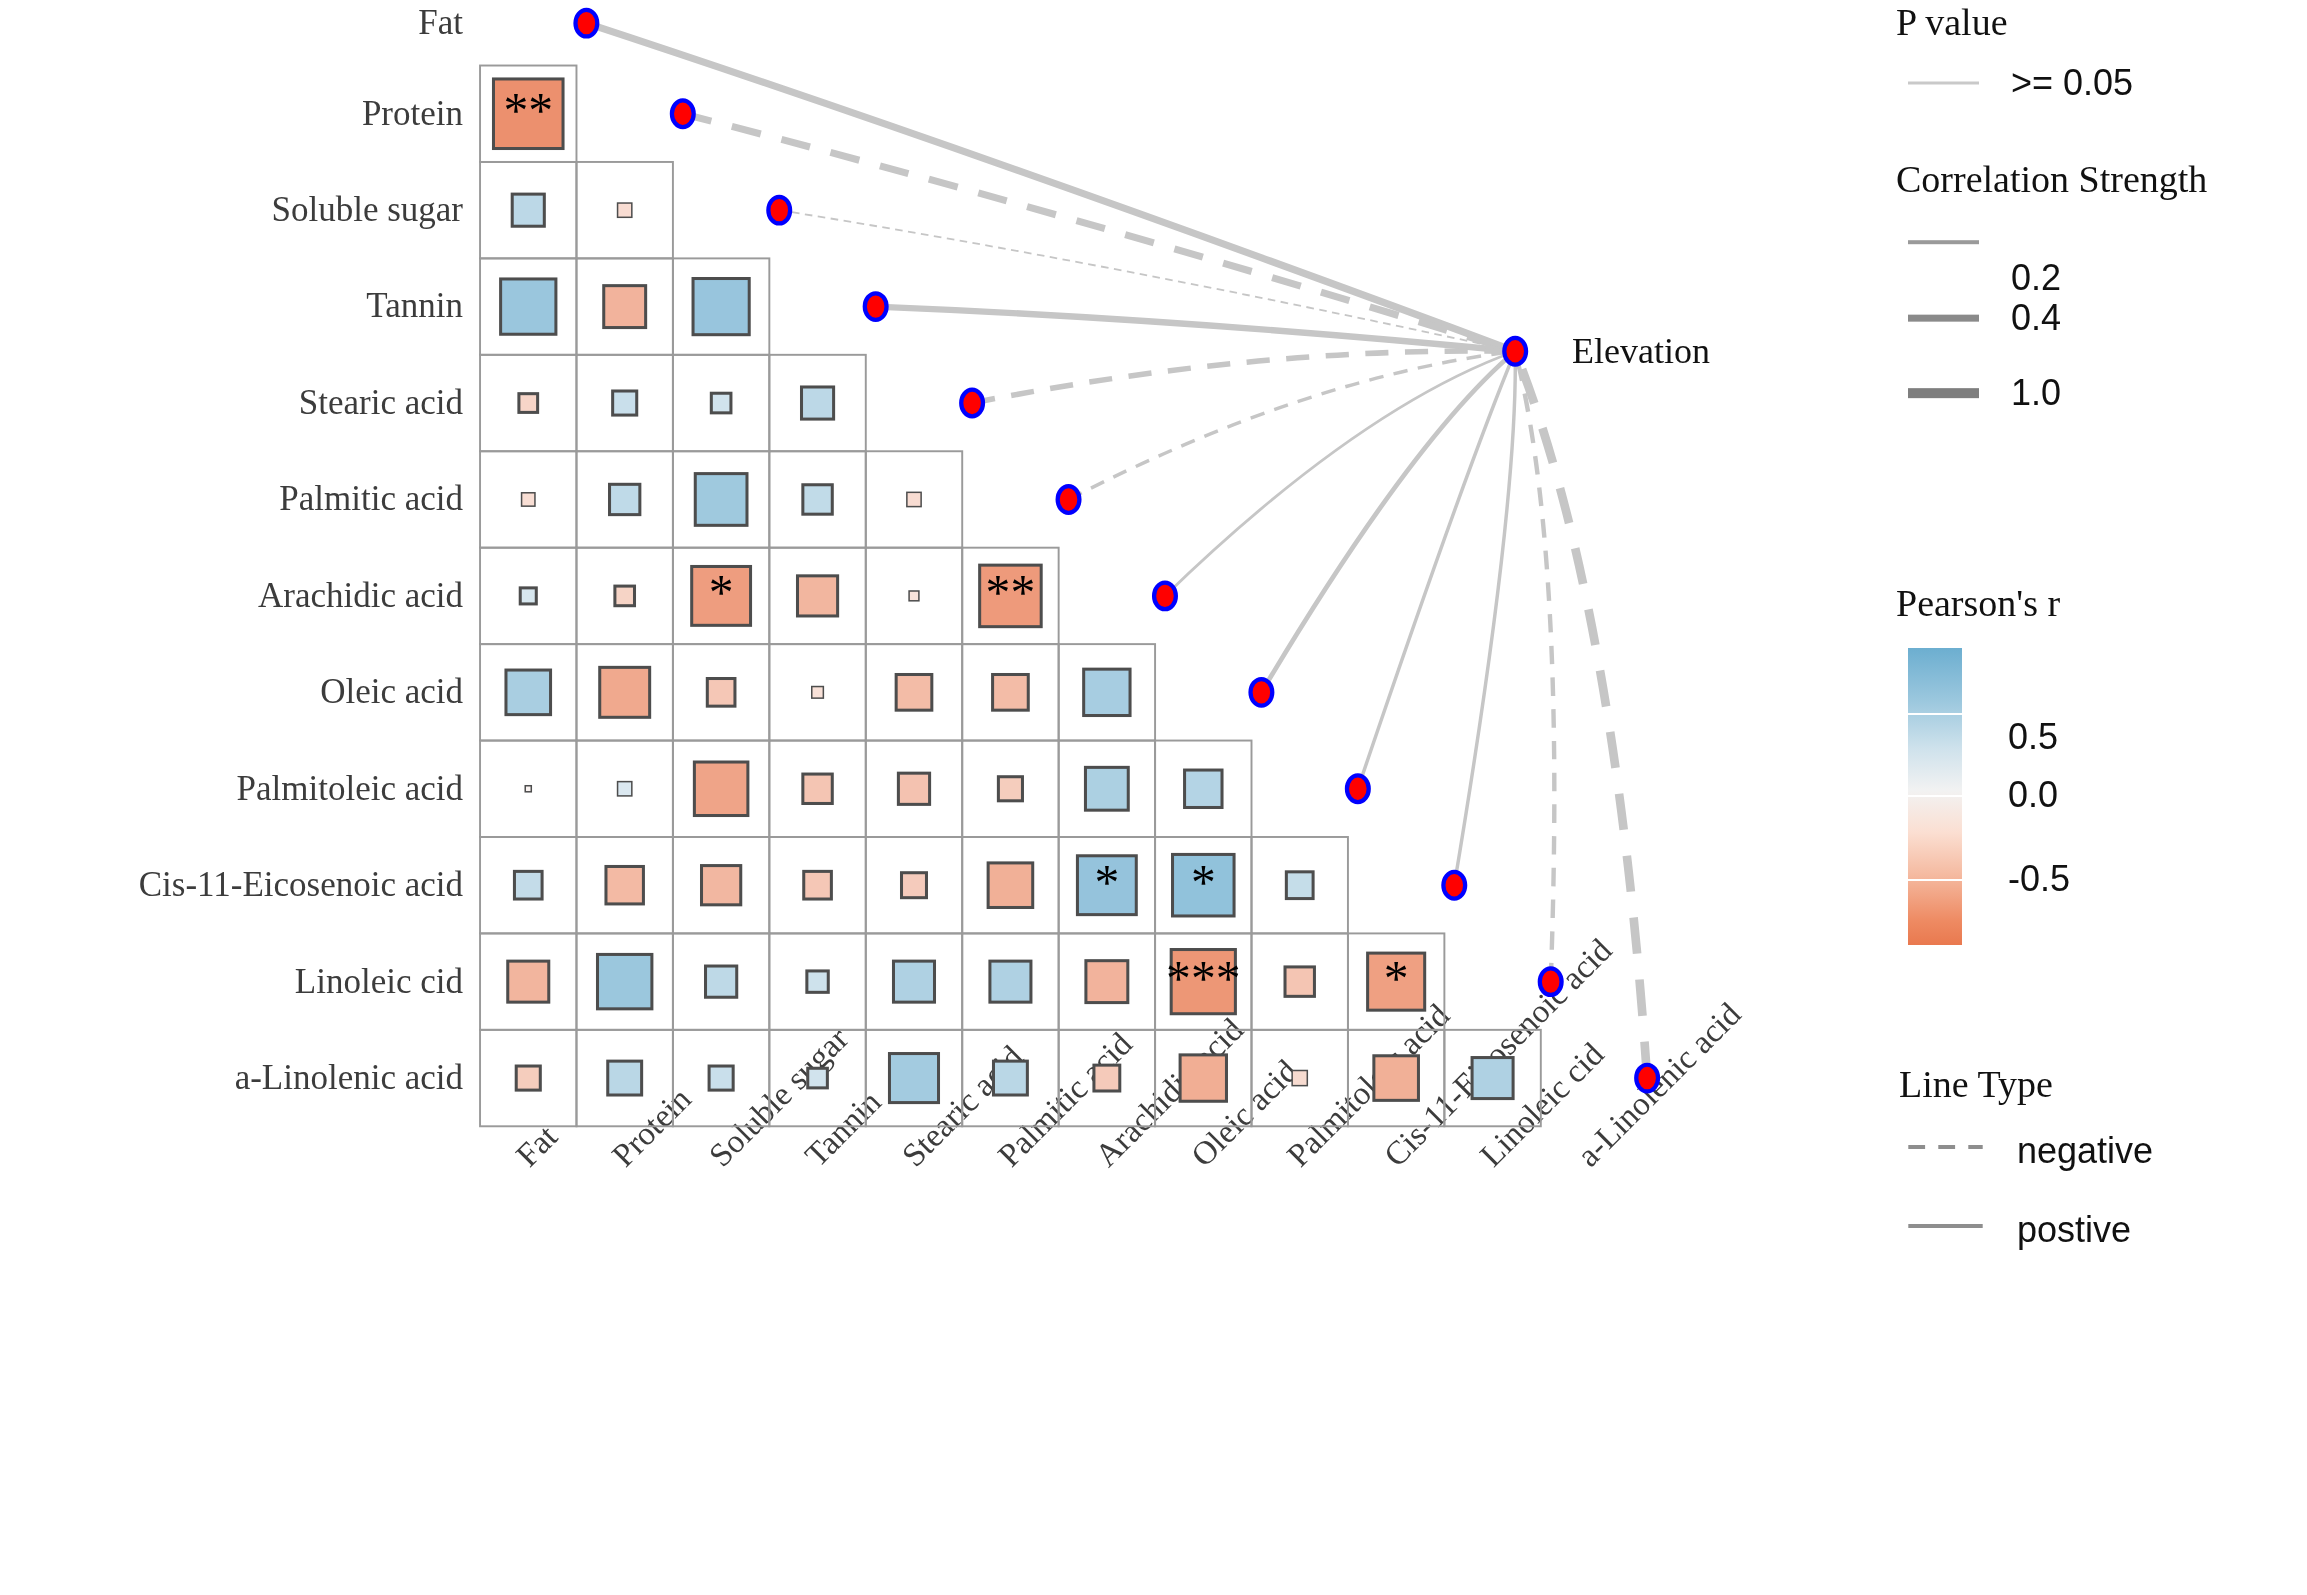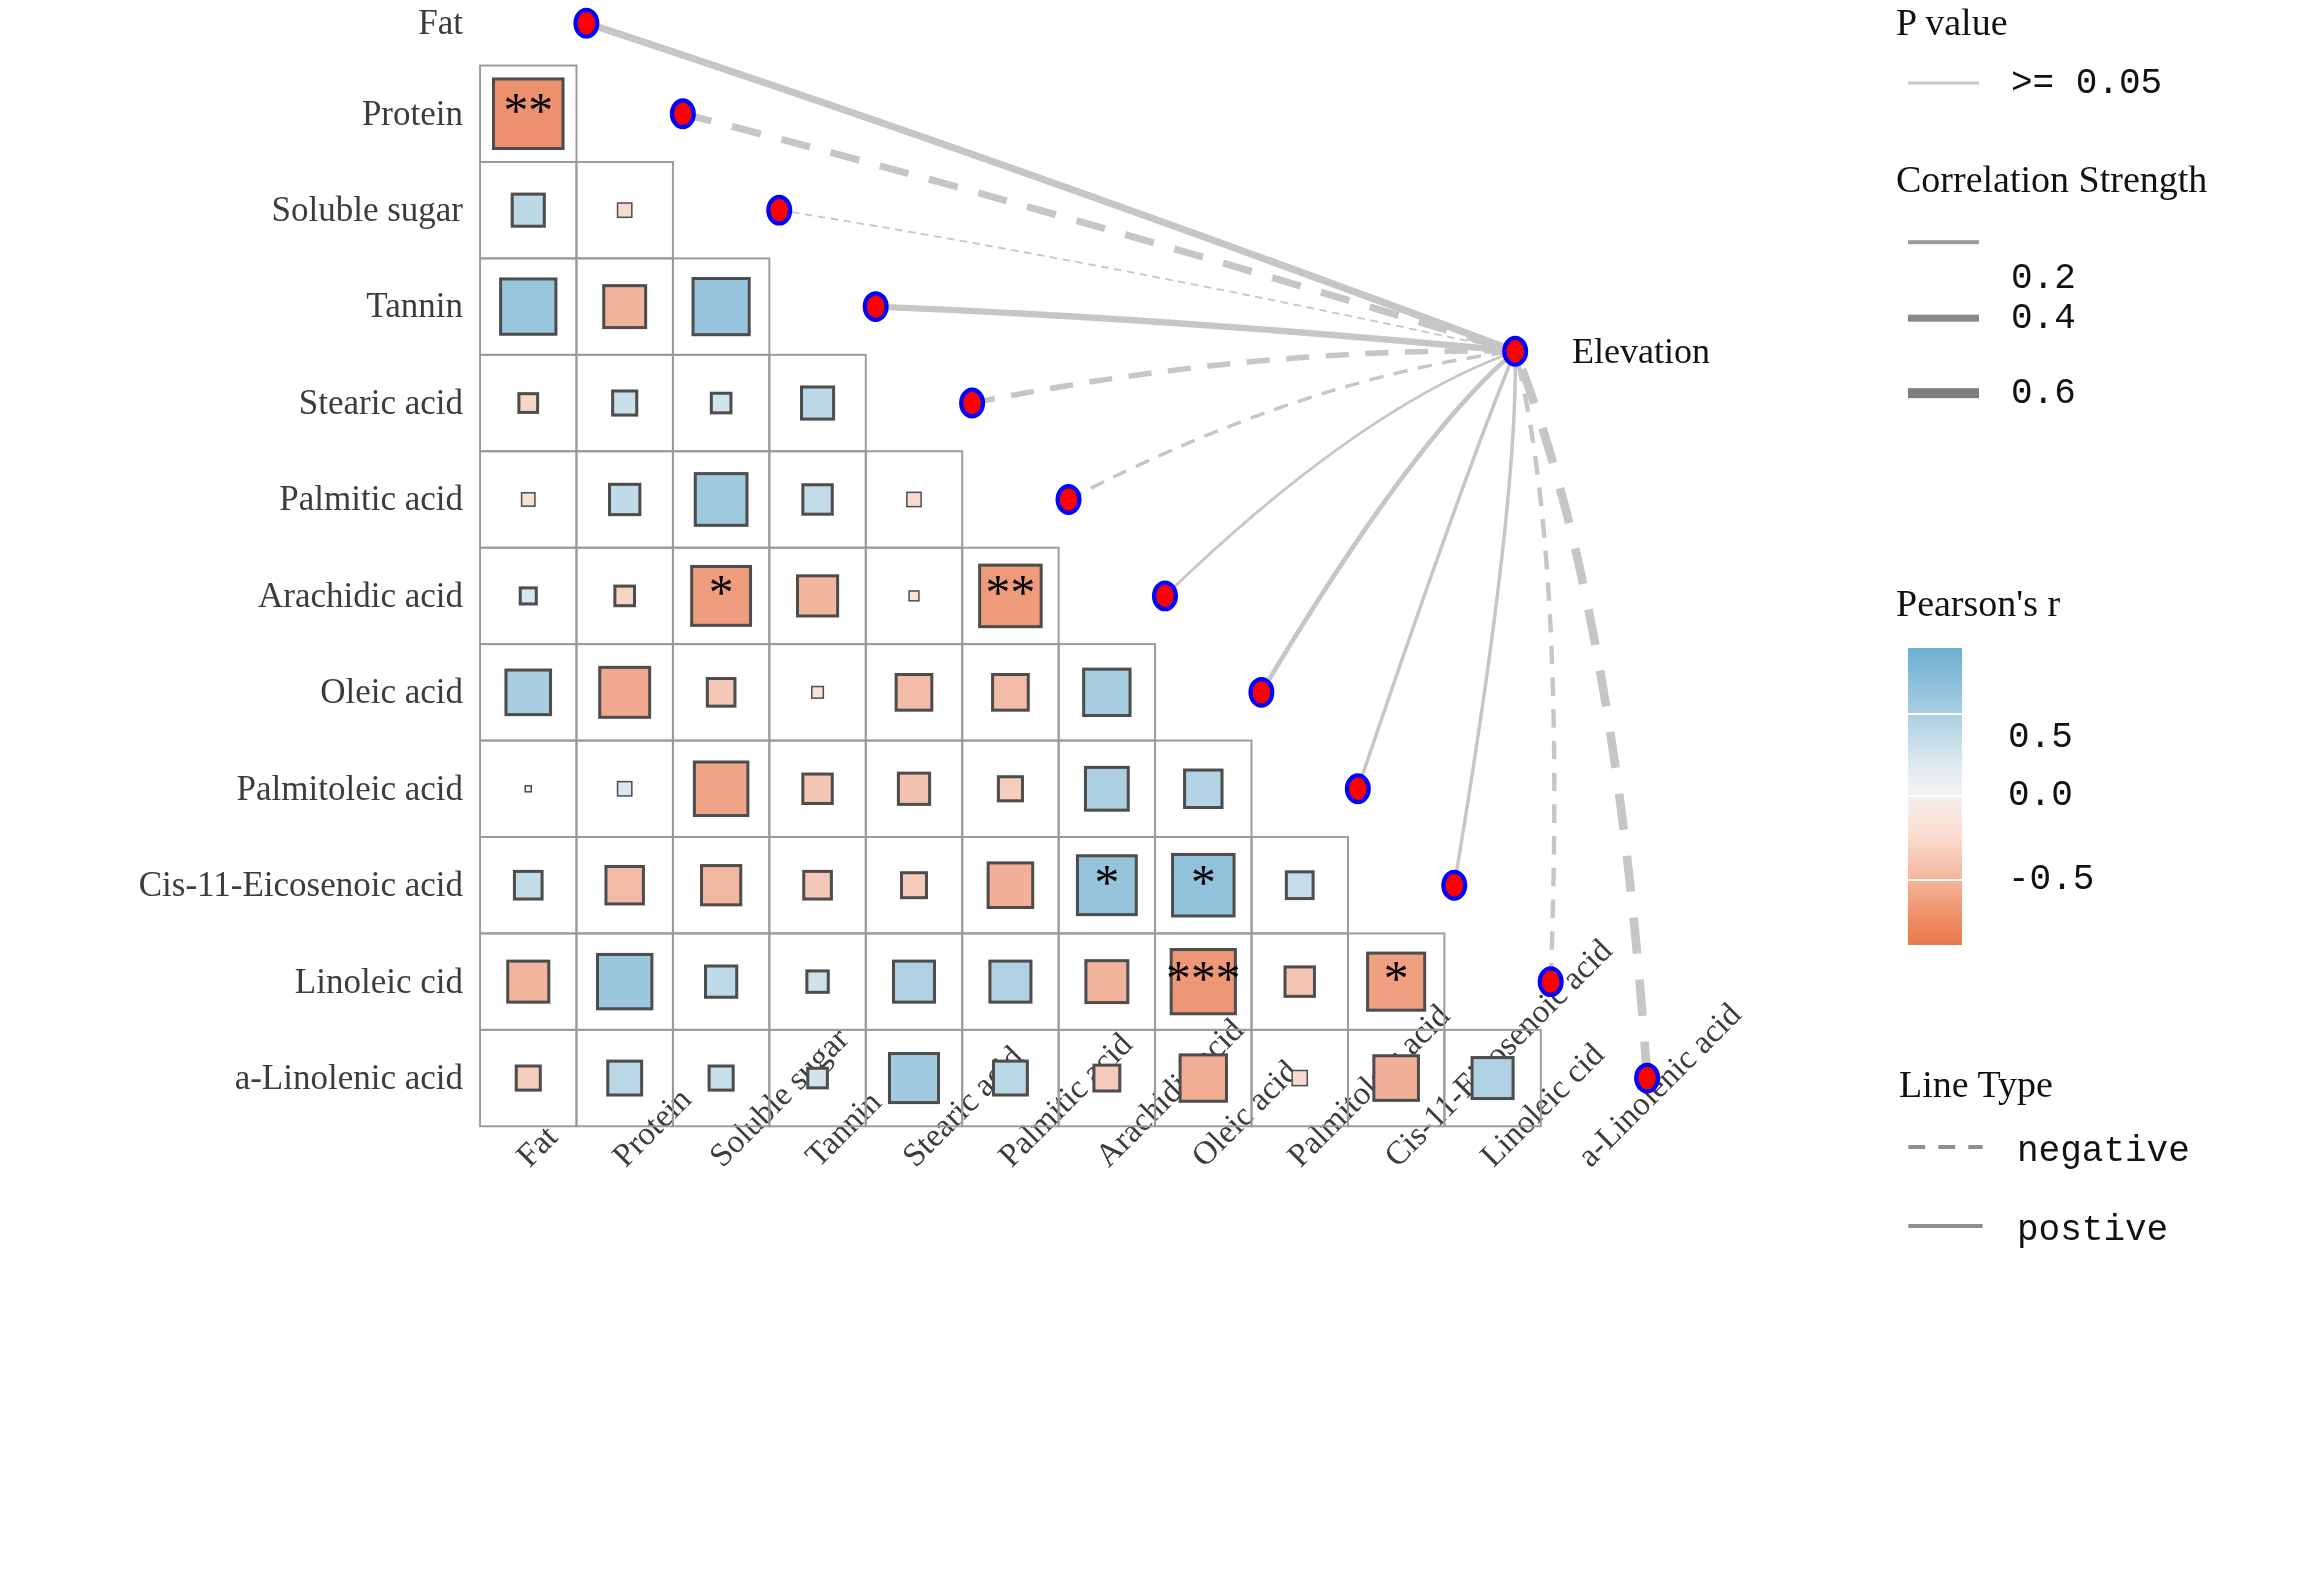--- a/index.html
+++ b/index.html
@@ -31,21 +31,21 @@
 
   
   #legend{position:absolute; left:1896px; top:0; width:412px; height:1570px; z-index:4;}
   .lg-title{
     position:absolute; font-size:38px; color:#111; white-space:nowrap;
     font-family:"Liberation Serif","DejaVu Serif",serif;
   }
   .lg-item-text{
     position:absolute; font-size:36px; color:#111; white-space:nowrap;
     transform:translateY(-50%);
-    font-family:Liberation Mono, monospace;
+    font-family:Liberation Sans, sans-serif;
   }
   .lg-line{position:absolute; transform:translateY(-50%);}
   .lg-ramp{
     position:absolute; width:54px;
     background:linear-gradient(to bottom,#6CAED0 0%,#9CC8DE 18%,#CFE2EC 34%,#F2F2F2 48%,
                #FBDFD2 62%,#F5BBA2 76%,#EE8A62 92%,#E9794F 100%);
     border:0;
   }
   .lg-tick{position:absolute;height:1.8px;background:#ffffff;width:54px;}
 </style>
@@ -397,21 +397,21 @@
 
     <div class="lg-title" style="left:0px; top:157px;">Correlation Strength</div>
 
     <div class="lg-line" style="left:12px; top:242px; width:71px; height:3.6px; background:#9a9a9a;"></div>
     <div class="lg-item-text" style="left:115px; top:242px;margin-top:36px;">0.2</div>
 
     <div class="lg-line" style="left:12px; top:318px; width:71px; height:6.7px; background:#8a8a8a;"></div>
     <div class="lg-item-text" style="left:115px; top:318px;">0.4</div>
 
     <div class="lg-line" style="left:12px; top:393px; width:71px; height:9.7px; background:#7e7e7e;"></div>
-    <div class="lg-item-text" style="left:115px; top:393px;">0.6</div>
+    <div class="lg-item-text" style="left:115px; top:393px;">1.0</div>
 
     <div class="lg-title" style="left:0px; top:581px;">Pearson's r</div>
     <div class="lg-ramp" style="left:12px; top:648px; height:297px;"></div>
     <div class="lg-tick" style="left:12px; top:713px;"></div>
     <div class="lg-tick" style="left:12px; top:795px;"></div>
     <div class="lg-tick" style="left:12px; top:879px;"></div>
     <div class="lg-item-text" style="left:112px; top:737px;">0.5</div>
     <div class="lg-item-text" style="left:112px; top:795px;">0.0</div>
     <div class="lg-item-text" style="left:112px; top:879px;">-0.5</div>
 

